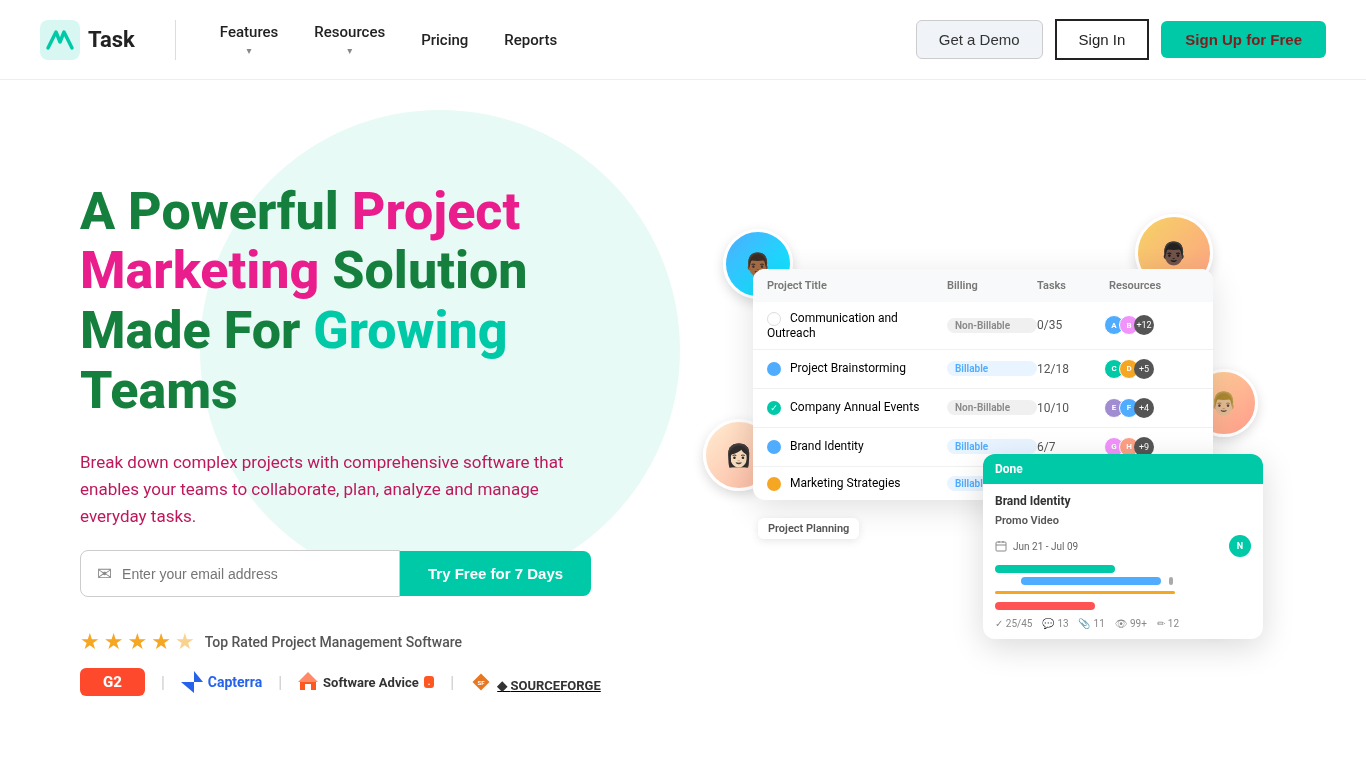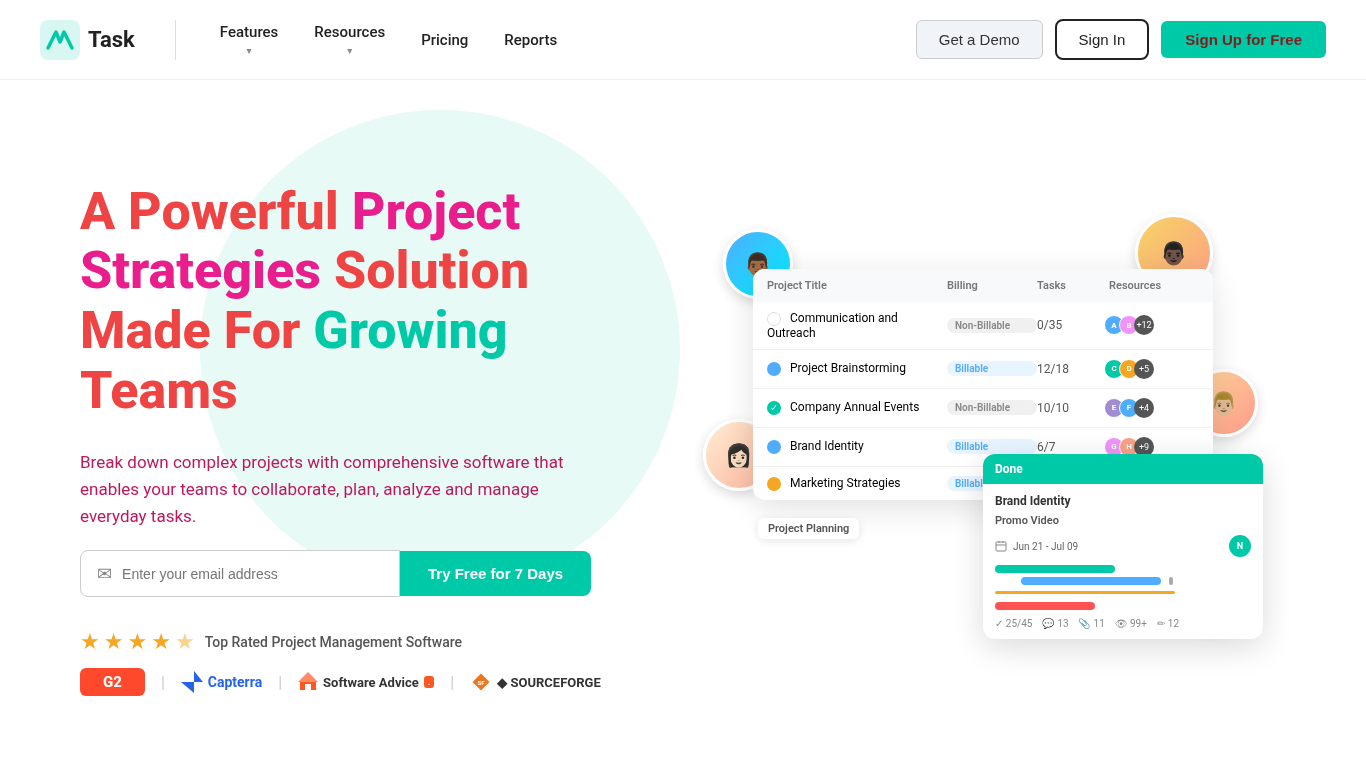--- a/index.html
+++ b/index.html
@@ -12,30 +12,30 @@
     }
     .logo-area { display: flex; align-items: center; gap: 8px; margin-right: 40px; }
     .logo-icon { width: 40px; height: 40px; }
     .logo-text { font-size: 22px; font-weight: 700; color: #222; }
     .divider-v { width: 1px; height: 40px; background: #ddd; margin-right: 30px; }
     .nav-links { display: flex; align-items: center; gap: 8px; flex: 1; }
     .nav-item { display: flex; align-items: center; gap: 4px; padding: 8px 14px; font-size: 15px; color: #222; cursor: pointer; font-weight: 500; flex-direction: column; }
     .chevron { font-size: 10px; color: #888; }
     .nav-buttons { display: flex; align-items: center; gap: 12px; }
     .btn-demo { padding: 10px 22px; border: 1px solid #ccc; background: #f0f4f8; color: #333; border-radius: 6px; font-size: 15px; cursor: pointer; font-weight: 500; }
-    .btn-signin { padding: 10px 22px; border: 2px solid #222; background: #fff; color: #222; border-radius: 8px; font-size: 15px; cursor: pointer; font-weight: 500; }
+    .btn-signin { padding: 10px 22px; border: 2px solid #222; background: #fff; color: #222; border-radius: 0; font-size: 15px; cursor: pointer; font-weight: 500; }
     .btn-signup { padding: 10px 24px; background: #00c9a7; color: #7f1d1d; border: none; border-radius: 6px; font-size: 15px; cursor: pointer; font-weight: 600; }
 
     
     .hero { display: flex; align-items: center; padding: 30px 60px 0 80px; height: calc(768px - 80px); position: relative; }
     .hero-bg-circle { position: absolute; top: 30px; left: 200px; width: 480px; height: 480px; background: #e8faf6; border-radius: 50%; z-index: 0; }
 
     .hero-left { position: relative; z-index: 1; flex: 0 0 580px; }
     .hero-title { font-size: 52px; font-weight: 800; line-height: 1.15; margin-bottom: 28px; }
-    .hero-title .black { color: #ef4444; }
+    .hero-title .black { color: #15803d; }
     .hero-title .magenta { color: #e91e8c; }
     .hero-title .teal { color: #00c9a7; }
     .hero-subtitle { font-size: 17px; color: #be185d; line-height: 1.6; max-width: 520px; margin-bottom: 20px; }
 
     .email-row { display: flex; align-items: center; gap: 0; margin-bottom: 32px; }
     .email-input-wrap { display: flex; align-items: center; border: 1.5px solid #ccc; border-radius: 8px 0 0 8px; padding: 12px 16px; background: #fff; flex: 1; max-width: 320px; }
     .email-icon { font-size: 18px; color: #888; margin-right: 10px; }
     .email-input { border: none; outline: none; font-size: 14px; color: #999; width: 100%; }
     .btn-try { padding: 14px 28px; background: #00c9a7; color: #fff; border: none; border-radius: 0 8px 8px 0; font-size: 15px; font-weight: 600; cursor: pointer; white-space: nowrap; }
 
@@ -51,21 +51,21 @@
     .badge { display: flex; align-items: center; gap: 6px; font-size: 13px; font-weight: 700; }
     .badge-divider { color: #ccc; }
 
     
     .g2-badge { background: #ff492c; color: #fff; padding: 5px 23px; border-radius: 6px; font-weight: 800; font-size: 15px; }
     
     .capterra-badge { display: flex; align-items: center; gap: 5px; }
     
     .sa-badge { display: flex; align-items: center; gap: 5px; }
     
-    .sf-badge { display: flex; align-items: center; gap: 5px; }
+    .sf-badge { display: flex; align-items: flex-end; gap: 5px; text-decoration: underline; }
 
     
     .hero-right { position: relative; z-index: 1; flex: 1; display: flex; justify-content: center; align-items: center; }
 
     .dashboard-mockup { position: relative; width: 560px; height: 440px; }
 
     
     .avatar-float { position: absolute; border-radius: 50%; overflow: hidden; border: 3px solid #fff; box-shadow: 0 4px 12px rgba(0,0,0,0.15); }
 
     
@@ -146,21 +146,21 @@
     <button class="btn-signup">Sign Up for Free</button>
   </div>
 </nav>
 
 <section class="hero">
   <div class="hero-bg-circle"></div>
 
   <div class="hero-left">
     <div class="hero-title">
       <span class="black">A Powerful </span><span class="magenta">Project</span><br>
-      <span class="magenta">Strategies </span><span class="black">Solution</span><br>
+      <span class="magenta">Marketing </span><span class="black">Solution</span><br>
       <span class="black">Made For </span><span class="teal">Growing</span><br>
       <span class="black">Teams</span>
     </div>
     <p class="hero-subtitle">Break down complex projects with comprehensive software that enables your teams to collaborate, plan, analyze and manage everyday tasks.</p>
 
     <div class="email-row">
       <div class="email-input-wrap">
         <span class="email-icon">✉</span>
         <input class="email-input" type="email" placeholder="Enter your email address" style="">
       </div>

